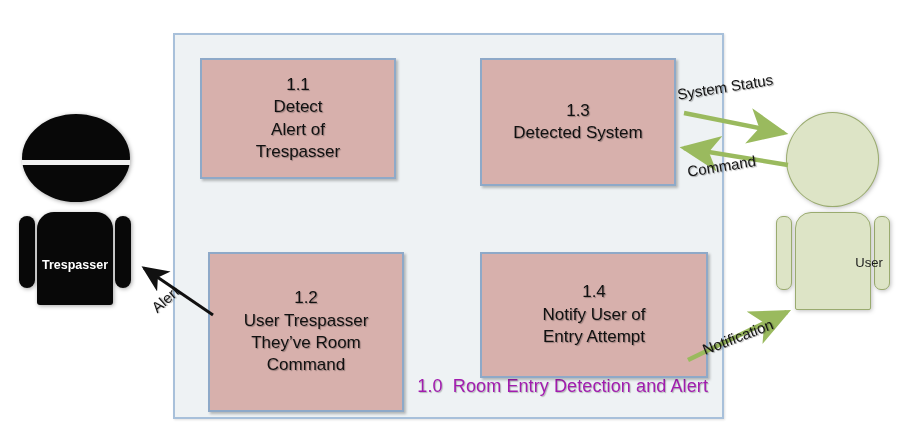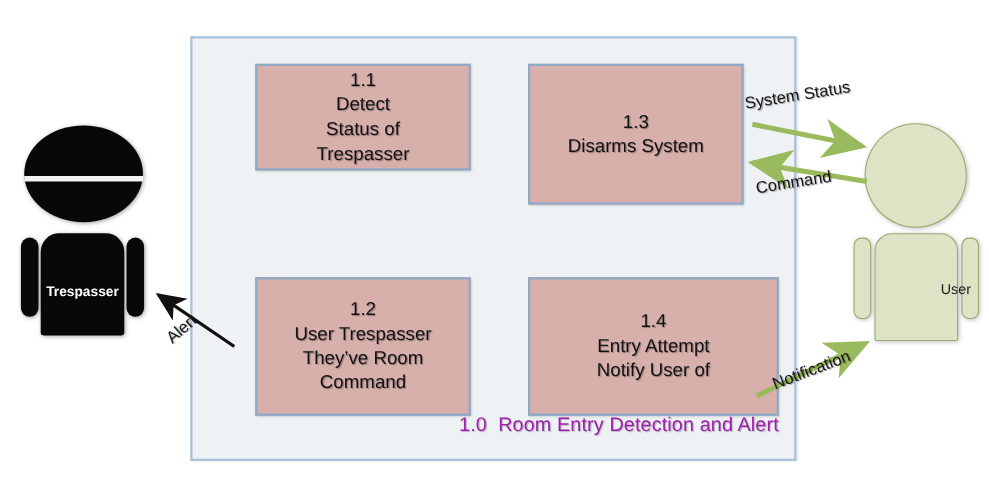--- a/index.html
+++ b/index.html
@@ -59,23 +59,23 @@
     font-size: 17px;
     line-height: 1.32;
   }
   .process-box .pnum,
   .process-box .pline {
     display: block;
     white-space: nowrap;
     text-shadow: 1px 1px 1px rgba(0,0,0,0.3);
   }
 
-  #box-1-1 { left: 232px; top: 58px;  width: 196px; height: 97px; }
+  #box-1-1 { left: 200px; top: 58px;  width: 196px; height: 121px; }
   #box-1-3 { left: 480px; top: 58px;  width: 196px; height: 128px; text-align: center; }
-  #box-1-2 { left: 232px; top: 252px; width: 196px; height: 126px; }
+  #box-1-2 { left: 208px; top: 252px; width: 196px; height: 160px; }
   #box-1-4 { left: 480px; top: 252px; width: 228px; height: 126px; }
 
   
   .actor { position: absolute; }
 
   .actor-head {
     position: absolute;
     border-radius: 50%;
     box-sizing: border-box;
   }
@@ -185,40 +185,40 @@
 
 <div id="canvas">
 
   <div class="system-boundary">
     <div class="boundary-caption">1.0  Room Entry Detection and Alert</div>
   </div>
 
   <div class="process-box" id="box-1-1">
     <span class="pnum">1.1</span>
     <span class="pline">Detect</span>
-    <span class="pline">Status of</span>
+    <span class="pline">Alert of</span>
     <span class="pline">Trespasser</span>
   </div>
 
   <div class="process-box" id="box-1-3">
     <span class="pnum">1.3</span>
-    <span class="pline">Disarms System</span>
+    <span class="pline">Detected System</span>
   </div>
 
   <div class="process-box" id="box-1-2">
     <span class="pnum">1.2</span>
     <span class="pline">User Trespasser</span>
     <span class="pline">They’ve Room</span>
     <span class="pline">Command</span>
   </div>
 
   <div class="process-box" id="box-1-4">
     <span class="pnum">1.4</span>
+    <span class="pline">Notify User of</span>
     <span class="pline">Entry Attempt</span>
-    <span class="pline">Notify User of</span>
   </div>
 
   <div class="actor" id="actor-trespasser">
     <div class="actor-head" id="trespasser-head"></div>
     <div id="trespasser-mask-slit"></div>
     <div class="actor-arm" id="trespasser-arm-left"></div>
     <div class="actor-arm" id="trespasser-arm-right"></div>
     <div class="actor-torso" id="trespasser-torso"></div>
     <div class="actor-label" id="trespasser-label">Trespasser</div>
   </div>

